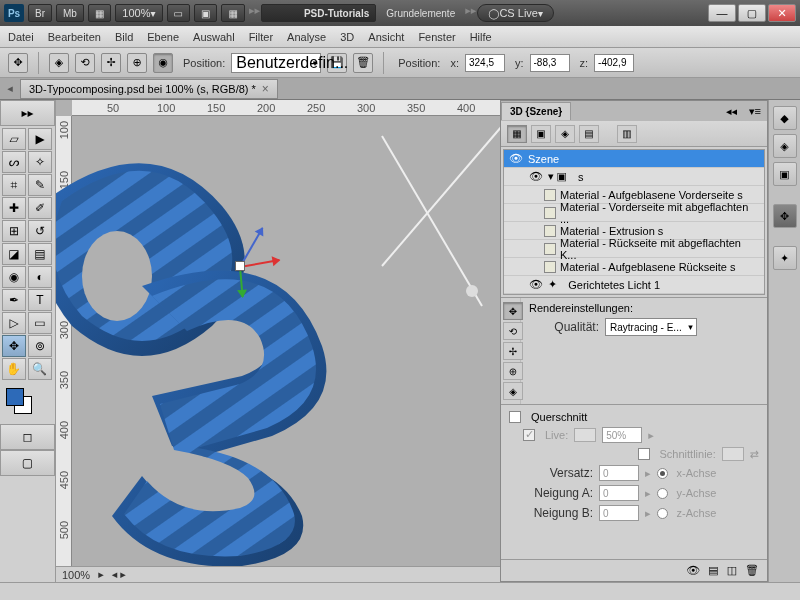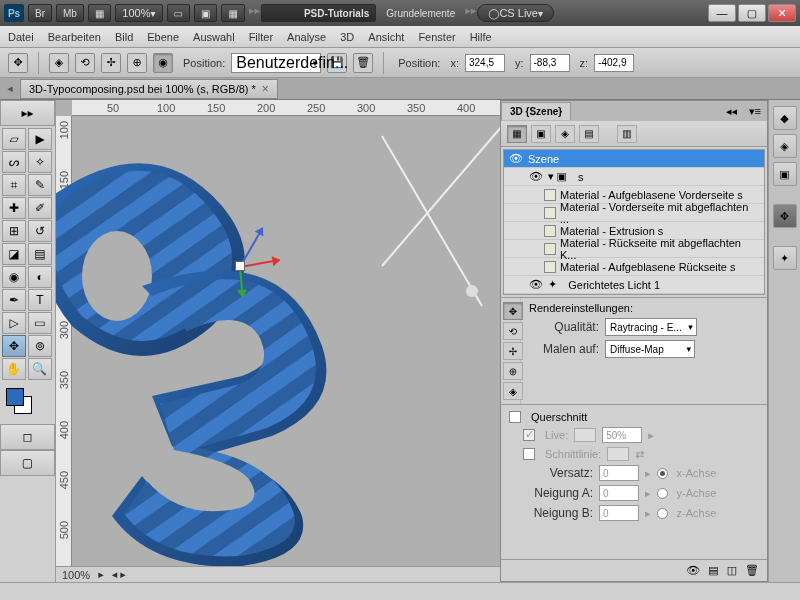--- a/index.html
+++ b/index.html
@@ -302,42 +302,38 @@
       <div class="pi">◈</div>
     </div>
     <div class="ctrl-main">
       <div class="row">
           <span>Rendereinstellungen:</span>
         </div>
       <div class="row">
           <span class="ctrl-label">Qualität:</span>
         <div class="sel-box">Raytracing - E...</div>
         </div>
-      <div class="row">
-          <span class="ctrl-label">Malen auf:</span>
-        <div class="sel-box">Diffuse-Map</div>
-        </div>
     </div>
   </div>
 
   <div style="border-top:1px solid #999;padding:6px 8px;">
     <div class="row">
         <span class="chk"></span>
         <span>Querschnitt</span>
       </div>
     <div class="row grey" style="padding-left:14px;">
       <span class="chk" style="background:#eee;position:relative;">
           <span style="position:absolute;left:1px;top:-2px;">✓</span>
         </span>
       <span>Live:</span>
       <div style="width:22px;height:14px;background:#ddd;border:1px solid #aaa;"></div>
       <div class="num-box">50%</div>
         <span>▸</span>
     </div>
-    <div class="row grey" style="padding-left:14px;">
+    <div class="row grey" style="padding-left:14px;justify-content:flex-end;">
       <span class="chk"></span>
         <span>Schnittlinie:</span>
       <div style="width:22px;height:14px;background:#ddd;border:1px solid #aaa;"></div>
       <span>⇄</span>
     </div>
     <div class="row grey" style="padding-left:14px;">
       <span class="ctrl-label">Versatz:</span>
       <div class="num-box">0</div>
         <span>▸</span>
       <span class="radio on"></span>

